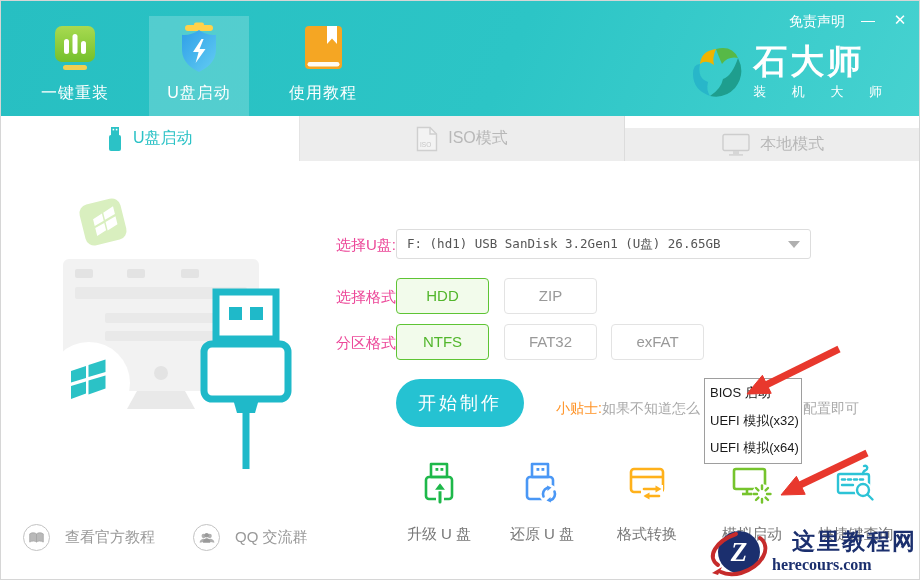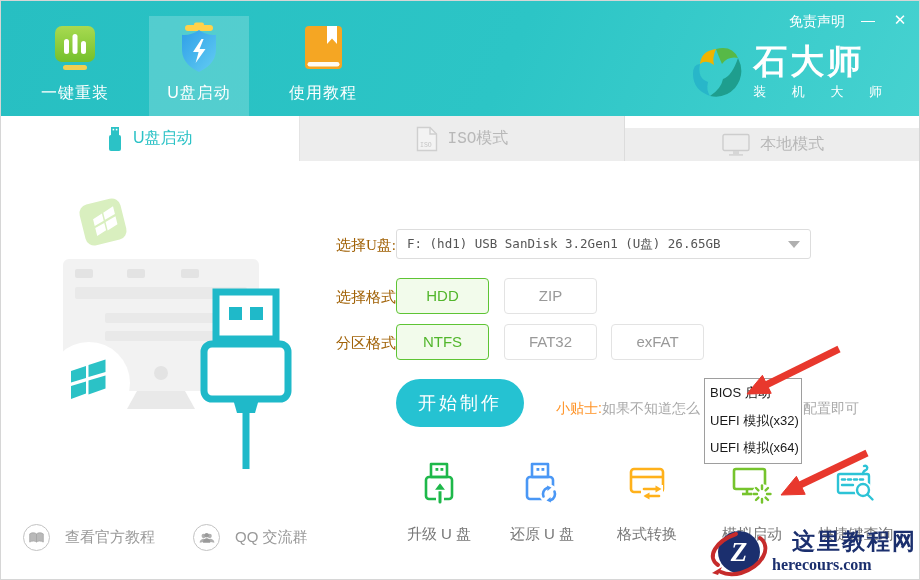--- a/index.html
+++ b/index.html
@@ -26,29 +26,29 @@
   .brand { position:absolute; right:28px; top:42px; display:flex; align-items:center; }
   .brand-icon { width:58px; height:58px; margin-right:8px; }
   .brand-text { display:flex; flex-direction:column; }
   .brand-name { color:#fff; font-size:34px; font-weight:bold; line-height:36px; letter-spacing:3px; }
   .brand-sub { color:#fff; font-size:13px; letter-spacing:11px; margin-top:4px; white-space:nowrap; }
 
   
   .tabbar { position:absolute; left:0; top:115px; width:920px; height:45px; display:flex; }
   .tab { display:flex; align-items:center; justify-content:center; gap:10px; font-size:16px;
          background:#ededed; color:#b8b8b8; border-right:1px solid #dcdcdc; cursor:pointer; }
-  .tab1 { width:310px; } .tab2 { width:338px;font-family:Liberation Mono, monospace; } .tab3 { width:307px; border-right:none;margin-top:12px; }
+  .tab1 { width:310px; } .tab2 { width:338px; } .tab3 { width:307px; border-right:none;margin-top:12px; }
   .tab.active { background:#fff; color:#2bc2c6; border-right:1px solid #e4e4e4; }
 
   
   .content { position:absolute; left:0; top:160px; width:920px; height:420px; background:#fff; }
 
   .illus { position:absolute; left:40px; top:30px; }
 
-  .field-label { position:absolute; left:335px; font-size:15px; color:#a16207;font-family:Liberation Serif, serif; }
+  .field-label { position:absolute; left:335px; font-size:15px; color:#ec4899; }
   .lbl1 { top:75px; } .lbl2 { top:127px; } .lbl3 { top:173px; }
 
   .select-box { position:absolute; left:395px; top:68px; width:415px; height:30px;
                 border:1px solid #ddd; border-radius:3px; background:#fff; cursor:pointer;
                 display:flex; align-items:center; padding:0 10px; }
   .select-value { flex:1; font-family:"DejaVu Sans Mono","Liberation Mono",monospace;
                   font-size:12.5px; color:#555; white-space:nowrap; overflow:hidden; }
   .select-arrow { width:0; height:0; border-left:6px solid transparent; border-right:6px solid transparent;
                   border-top:7px solid #b0b0b0; }
 

